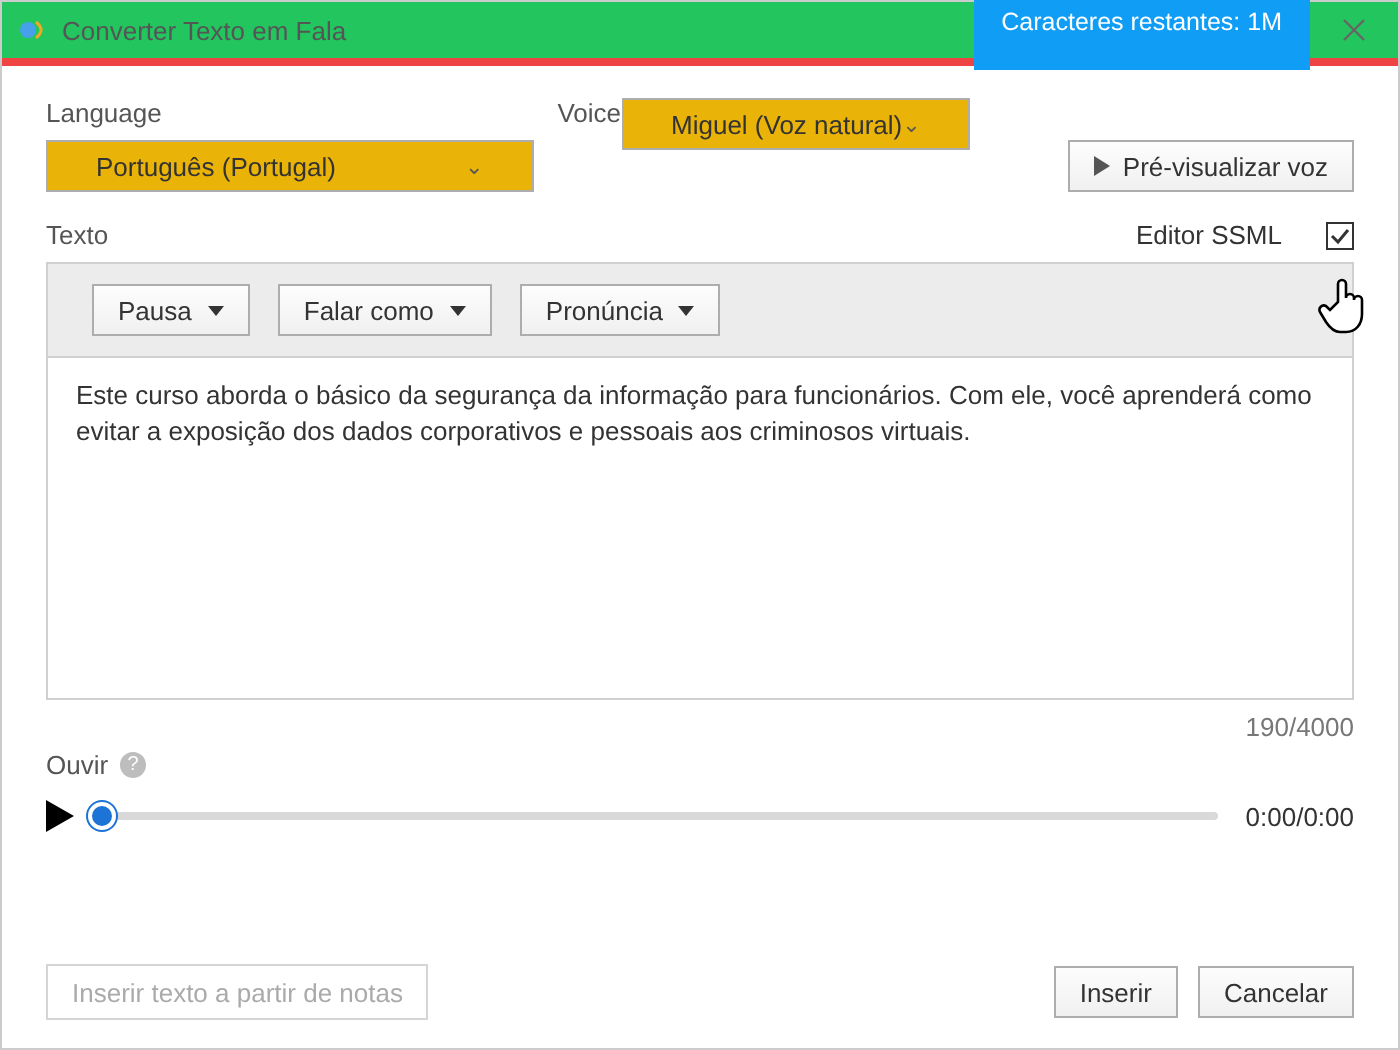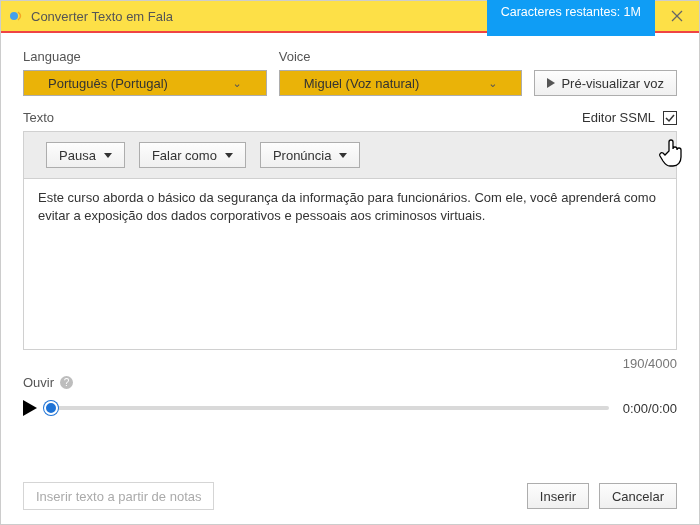--- a/index.html
+++ b/index.html
@@ -13,22 +13,22 @@
   .window {
     width: 700px;
     height: 525px;
     border: 1px solid #ccc;
     display: flex;
     flex-direction: column;
     position: relative;
   }
   .titlebar {
     height: 32px;
-    background: #fde047;
-    border-bottom: 2px solid #ef4444;
+    background: #22c55e;
+    border-bottom: 4px solid #ef4444;
     display: flex;
     align-items: center;
     padding-left: 8px;
   }
   .title-icon {
     width: 16px; height: 16px;
     margin-right: 6px;
     display: inline-block;
   }
   .title-text {
@@ -55,21 +55,21 @@
     padding: 16px 22px 14px 22px;
     display: flex;
     flex-direction: column;
   }
   .row-top {
     display: flex;
     gap: 12px;
     margin-bottom: 14px;
   }
   .col-lang { flex: 1.05; display: flex; flex-direction: column; }
-  .col-voice { flex: 1.05; display: flex; flex-direction: column; }
+  .col-voice { flex: 1.05; display: flex; flex-direction: row; }
   .col-prev { flex: 0 0 auto; display: flex; flex-direction: column; justify-content: flex-end; }
   .field-label {
     color: #555;
     margin-bottom: 6px;
   }
   .select {
     height: 26px;
     border: 1px solid #adadad;
     background: #eab308;
     display: flex;
@@ -92,21 +92,21 @@
   }
   .row-texto-hdr {
     display: flex;
     justify-content: space-between;
     align-items: center;
     margin-bottom: 6px;
   }
   .ssml-wrap {
     display: flex;
     align-items: center;
-    gap: 8px;
+    gap: 22px;
     color: #333;
   }
   .checkbox {
     width: 14px; height: 14px;
     border: 1px solid #333;
     display: inline-flex;
     align-items: center;
     justify-content: center;
     font-size: 11px;
     line-height: 1;

